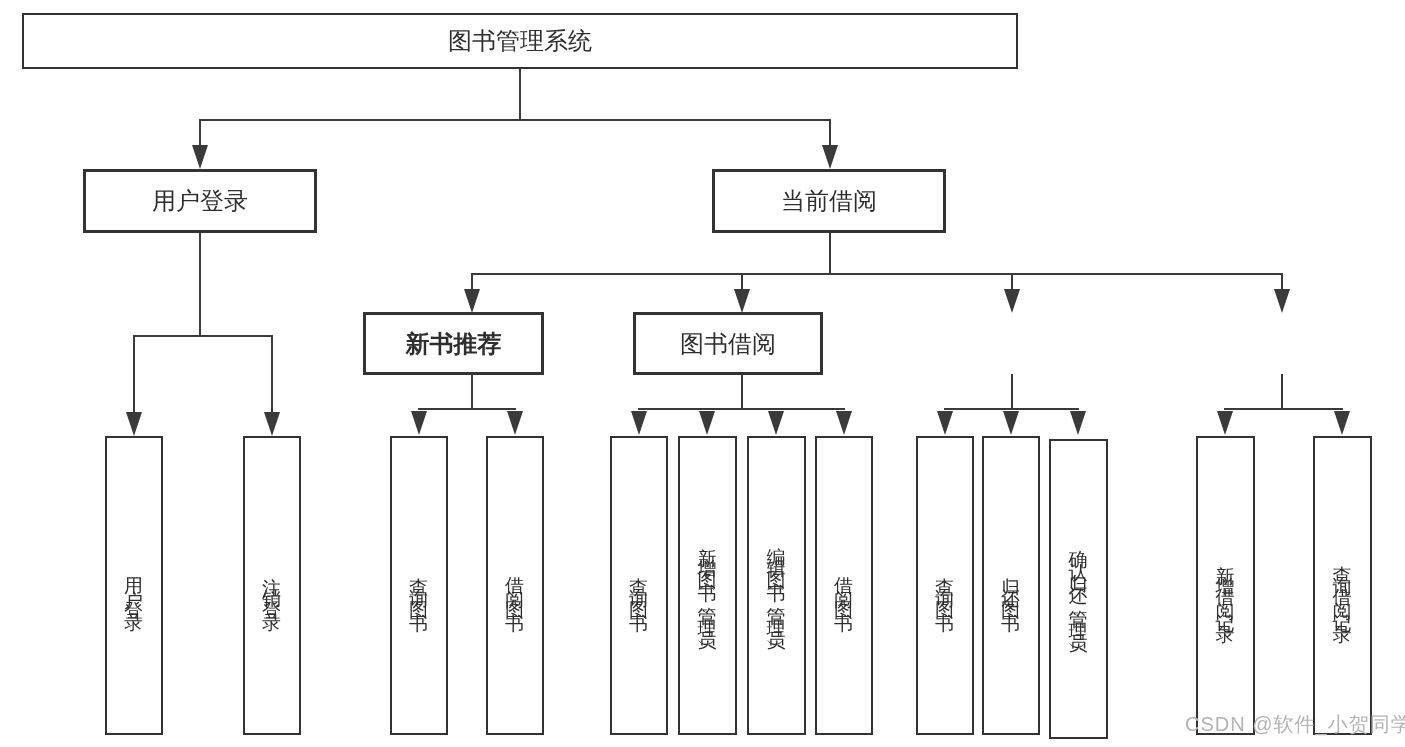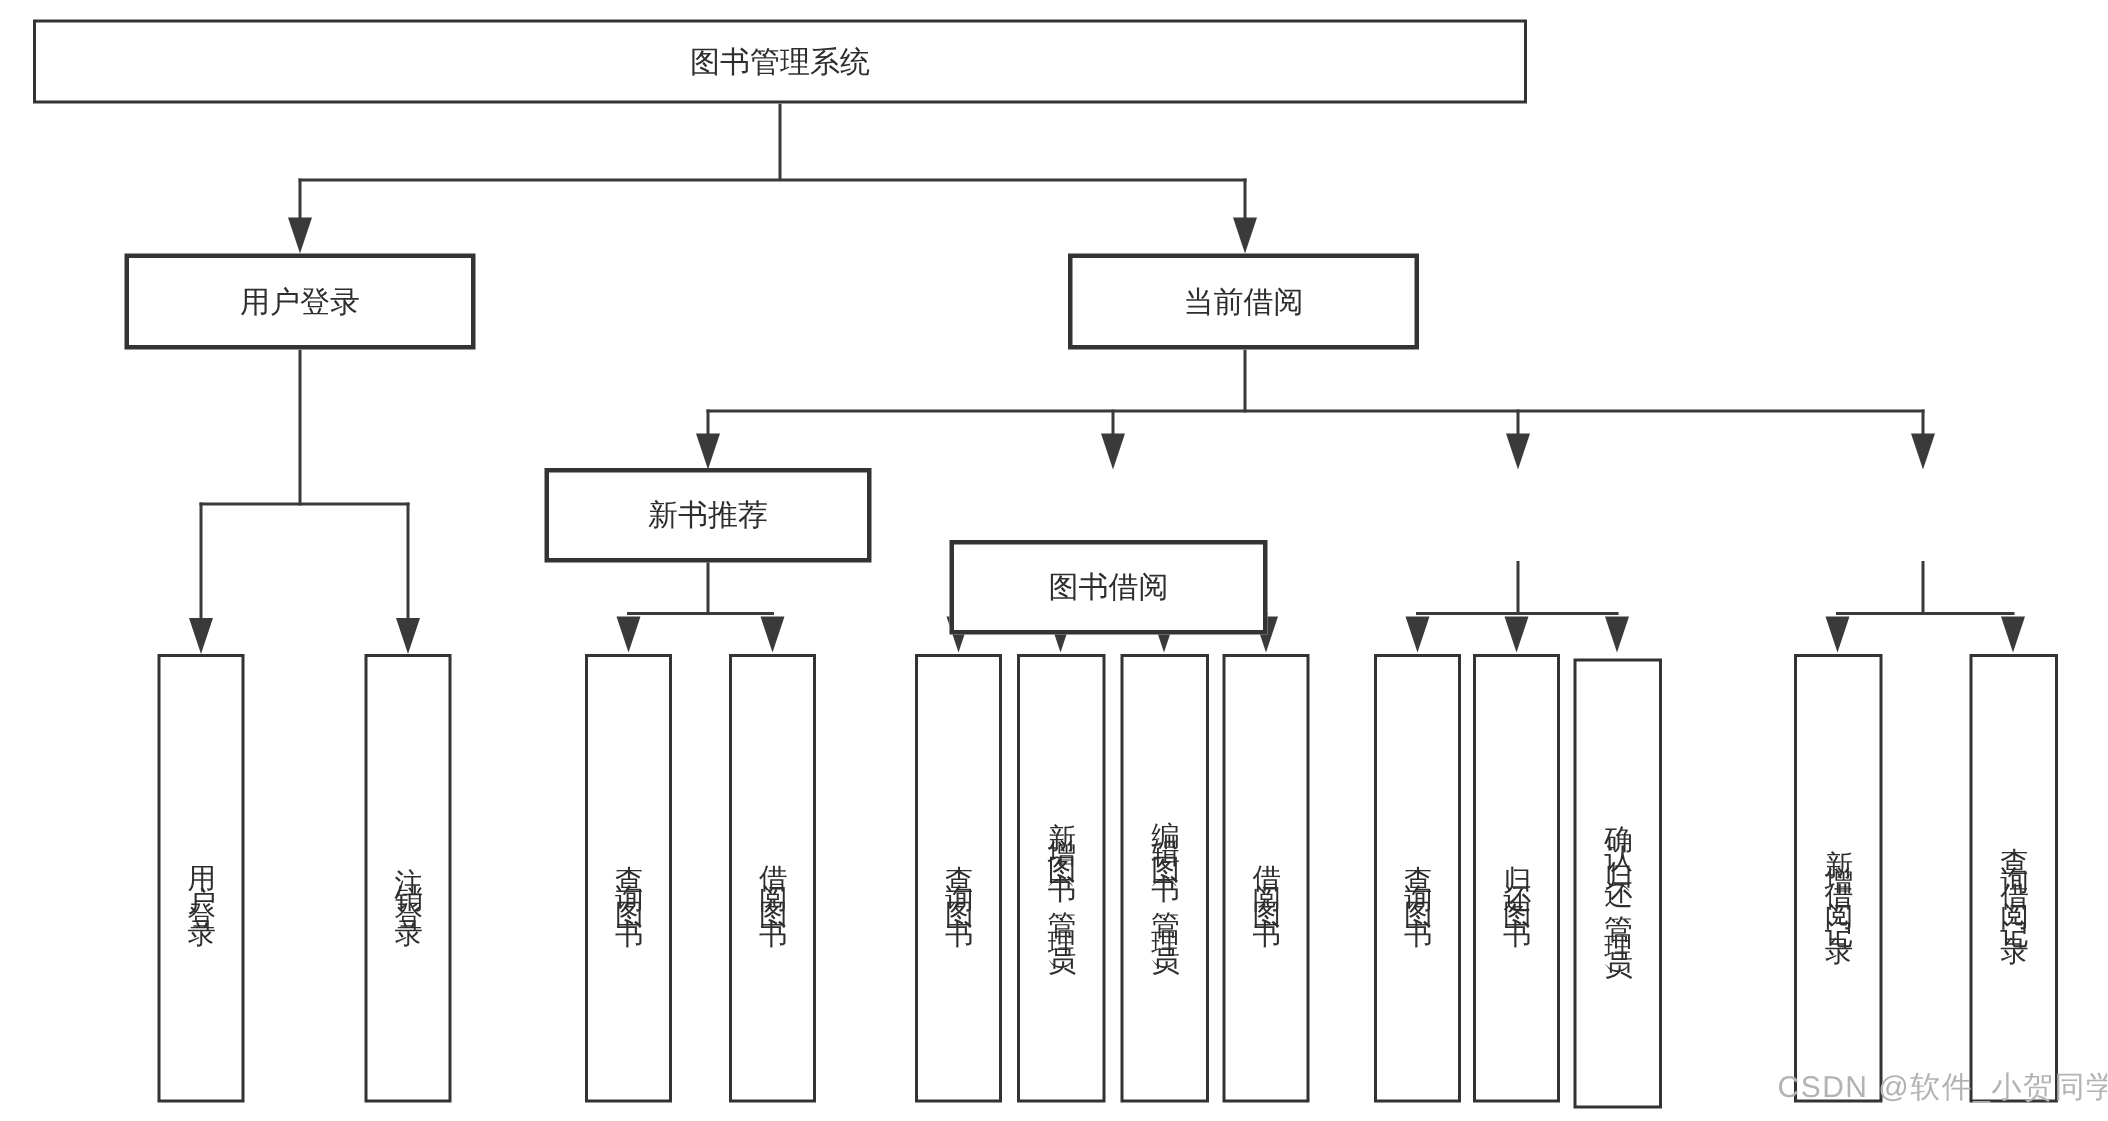--- a/index.html
+++ b/index.html
@@ -10,21 +10,21 @@
     font-family:"Liberation Sans","DejaVu Sans",sans-serif;
     overflow:hidden;
   }
   .node{
     position:absolute;
     box-sizing:border-box;
     background:#ffffff;
     border:3px solid #333333;
     display:flex;align-items:center;justify-content:center;
     color:#2e2e2e;
-    font-size:20px;
+    font-size:24px;
     z-index:2;
   }
   .node.thin{border-width:2px;}
   .leaf{
     position:absolute;
     box-sizing:border-box;
     background:#ffffff;
     border:2px solid #333333;
     display:flex;align-items:center;justify-content:center;
     z-index:2;
@@ -116,24 +116,24 @@
     <span>图书管理系统</span>
   </div>
 
   <div class="node" style="left:83px;top:169px;width:234px;height:64px;">
     <span>用户登录</span>
   </div>
   <div class="node" style="left:712px;top:169px;width:234px;height:64px;">
     <span>当前借阅</span>
   </div>
 
-  <div class="node" style="left:363px;top:312px;width:218px;height:63px;">
+  <div class="node" style="left:363px;top:312px;width:181px;height:63px;font-weight:bold;">
     <span>新书推荐</span>
   </div>
-  <div class="node" style="left:633px;top:312px;width:212px;height:63px;margin-top:48px;">
+  <div class="node" style="left:633px;top:312px;width:190px;height:63px;">
     <span>图书借阅</span>
   </div>
 
   <div class="leaf" style="left:105px;top:436px;width:58px;height:299px;">
     <span class="leaf-label">用户登录</span>
   </div>
   <div class="leaf" style="left:243px;top:436px;width:58px;height:299px;">
     <span class="leaf-label">注销登录</span>
   </div>
   <div class="leaf" style="left:390px;top:436px;width:58px;height:299px;">

